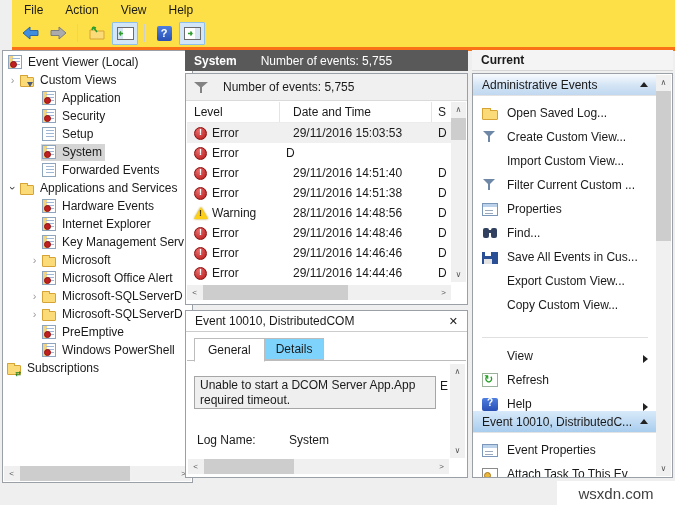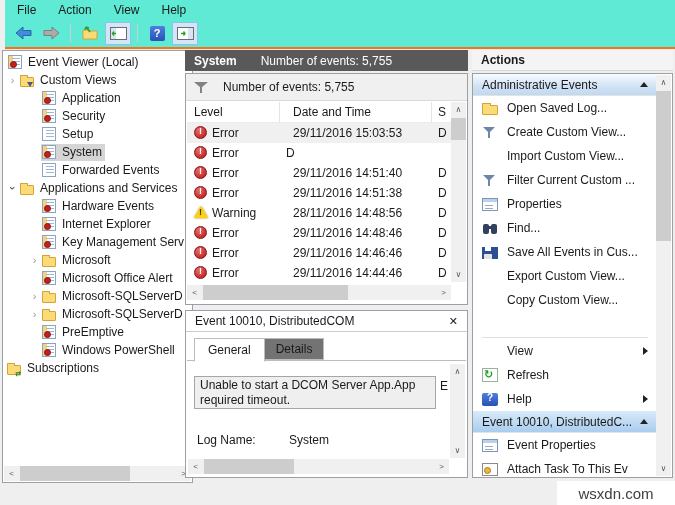--- a/index.html
+++ b/index.html
@@ -1,19 +1,19 @@
 <!DOCTYPE html>
 <html><head>
 <meta charset="utf-8">
 <style>
   html,body{margin:0;padding:0;width:675px;height:505px;overflow:hidden;
     font-family:"Liberation Sans","DejaVu Sans",sans-serif;font-size:12px;color:#1a1a1a;
     background:#efefef;position:relative}
   
-  .topbar{position:absolute;left:5px;top:0;right:0;height:47px;background:#5eead4;border-bottom:2px solid #f97316}
+  .topbar{position:absolute;left:12px;top:0;right:0;height:47px;background:#fde047;border-bottom:4px solid #f97316}
   .menubar{display:flex;align-items:center;height:20px;padding-left:6px}
   .menu-item{padding:2px 10px 2px 6px;margin-right:6px;cursor:default}
   .toolbar{display:flex;align-items:center;height:26px;padding-left:4px}
   .tbtn{width:26px;height:23px;display:flex;align-items:center;justify-content:center;margin:0 1px;box-sizing:border-box}
   .tbtn.selected{background:#d3e6f8;border:1px solid #8fc0ea;border-radius:1px}
   .tsep{width:1px;height:18px;background:#cfcfcf;margin:0 5px}
   .helpbtn{width:15px;height:15px;background:linear-gradient(#4d7ee0,#2a50b4);border-radius:2px;color:#fff;
     font-weight:bold;font-size:11px;line-height:15px;text-align:center}
   
   .panel{position:absolute;background:#fff;border:1px solid #9aa0a6;box-sizing:border-box}
@@ -54,58 +54,58 @@
     border-right:7px solid transparent;border-top:6px solid #828282}
   .funnel::after{content:"";position:absolute;left:6px;top:6px;width:2px;height:6px;background:#828282}
   .tablewrap{position:absolute;top:28px;left:1px;right:16px;bottom:22px;overflow:hidden}
   .thead{display:flex;height:20px;border-bottom:1px solid #ececec;align-items:stretch}
   .hc{display:flex;align-items:center;box-sizing:border-box}
   .hc-level{width:93px;padding-left:7px;border-right:1px solid #e4e4e4}
   .hc-dt{width:152px;padding-left:13px;border-right:1px solid #e4e4e4}
   .hc-src{flex:1;padding-left:6px;overflow:hidden}
   .trow{display:flex;height:20px;align-items:center}
   .trow.selected{background:#f0f0f0}
-  .c-level{width:93px;padding-left:7px;display:flex;box-sizing:border-box}
+  .c-level{width:93px;padding-left:7px;display:flex;align-items:center;box-sizing:border-box}
   .c-dt{width:152px;padding-left:13px;box-sizing:border-box}
   .c-src{flex:1;padding-left:6px;overflow:hidden}
   .err{width:13px;height:13px;flex:0 0 13px;border-radius:50%;margin-right:5px;
     background:radial-gradient(circle at 35% 30%,#e86a6a,#b51616);border:1px solid #8a0f0f;box-sizing:border-box;position:relative}
   .err::after{content:"!";position:absolute;left:0;right:0;top:-1px;text-align:center;color:#fff;font-weight:bold;font-size:9px}
   .warn{width:0;height:0;border-left:7px solid transparent;border-right:7px solid transparent;
     border-bottom:12px solid #fdd017;position:relative;margin-right:4px;filter:drop-shadow(0 0 1px #b08c00)}
   .warn::after{content:"!";position:absolute;left:-2px;top:1px;font-size:9px;font-weight:bold;color:#4a3500}
   
   .sb{position:absolute;background:#f0f0f0}
   .sb-btn{position:absolute;width:15px;height:15px;color:#555;font-size:8px;line-height:15px;text-align:center}
   .sb-thumb{position:absolute;background:#cdcdcd}
   
   #preview-panel{left:185px;top:310px;width:283px;height:168px}
   .pv-header{position:absolute;top:0;left:0;right:0;height:21px;display:flex;align-items:center;
     padding:0 9px;border-bottom:1px solid #cccccc;box-sizing:border-box}
   .pv-close{margin-left:auto;font-size:11px;color:#1a1a1a;font-weight:bold;cursor:default}
   .tabs{position:absolute;top:27px;left:8px;height:23px;display:flex;align-items:flex-start;z-index:2}
-  .tab{padding:3px 11px;border:1px solid #bcbcbc;background:#737373;margin-right:-1px}
+  .tab{padding:3px 11px;border:1px solid #bcbcbc;background:#7dd3fc;margin-right:-1px}
   .tab.active{background:#fff;border-bottom:1px solid #fff;padding:4px 13px;position:relative;z-index:3}
   .tabpane{position:absolute;top:49px;left:1px;right:1px;bottom:1px;border-top:1px solid #bcbcbc;background:#fff}
   .descbox{position:absolute;left:7px;top:15px;right:30px;height:33px;border:1px solid #a6a6a6;background:#efefef;
     padding:1px 5px;line-height:15px;overflow:hidden;box-sizing:border-box}
   .desc-overflow{position:absolute;right:18px;top:18px}
   .logrow{position:absolute;left:10px;top:72px;display:flex}
   .logrow .lbl{width:92px}
   
   #actions-title{position:absolute;left:472px;top:50px;width:201px;height:21px;background:#f4f4f4;
     border-bottom:1px solid #d6d6d6;display:flex;align-items:center;padding-left:9px;font-weight:bold;box-sizing:border-box}
   #actions-panel{left:472px;top:73px;width:201px;height:405px;overflow:hidden}
   .act-list{position:absolute;left:0;top:0;right:15px}
   .sect{height:21px;display:flex;align-items:center;padding:0 9px;
     background:linear-gradient(#f8fbfe,#d3e4f5 55%,#c0d8f0);border-bottom:1px solid #e3e3e3;cursor:default}
   .sect.strong{background:linear-gradient(#d8eafa,#a9cdee)}
   .collapse{margin-left:auto;width:0;height:0;border-left:4px solid transparent;border-right:4px solid transparent;
     border-bottom:5px solid #222}
-  .act{height:24px;display:flex;align-items:center;padding-left:9px;cursor:default}
+  .act{height:24px;display:flex;align-items:flex-end;padding-left:9px;cursor:default}
   .aic{width:16px;height:15px;flex:0 0 16px;margin-right:9px;position:relative;box-sizing:border-box}
   .sub{margin-left:auto;margin-right:9px;width:0;height:0;border-top:4px solid transparent;
     border-bottom:4px solid transparent;border-left:5px solid #222}
   .act-sep{height:1px;background:#e0e0e0;margin:1px 9px}
   .aic-folder{background:#fbda78;border:1px solid #d6a436;height:10px;margin-top:4px;border-radius:1px}
   .aic-folder::before{content:"";position:absolute;top:-3px;left:-1px;width:7px;height:2px;background:#fbda78;
     border:1px solid #d6a436;border-bottom:none}
   .aic-funnel::before{content:"";position:absolute;left:1px;top:2px;border-left:6px solid transparent;
     border-right:6px solid transparent;border-top:6px solid #6f87a6}
   .aic-funnel::after{content:"";position:absolute;left:6px;top:7px;width:2px;height:6px;background:#6f87a6}
@@ -429,21 +429,21 @@
     </div>
     <div class="sb" style="left:1px;right:17px;bottom:2px;height:15px">
       <span class="sb-btn" style="left:0;top:0">&lt;</span>
       <span class="sb-btn" style="right:0;top:0">&gt;</span>
       <span class="sb-thumb" style="left:16px;top:0;height:15px;width:90px"></span>
     </div>
   </div>
 </div>
 
 <div id="actions-title">
-  <span>Actions</span>
+  <span>Current</span>
 </div>
 <div id="actions-panel" class="panel">
   <div class="act-list">
     <div class="sect">
       <span>Administrative Events</span>
       <span class="collapse"></span>
     </div>
     <div class="act">
       <span class="aic aic-folder"></span>
       <span>Open Saved Log...</span>

